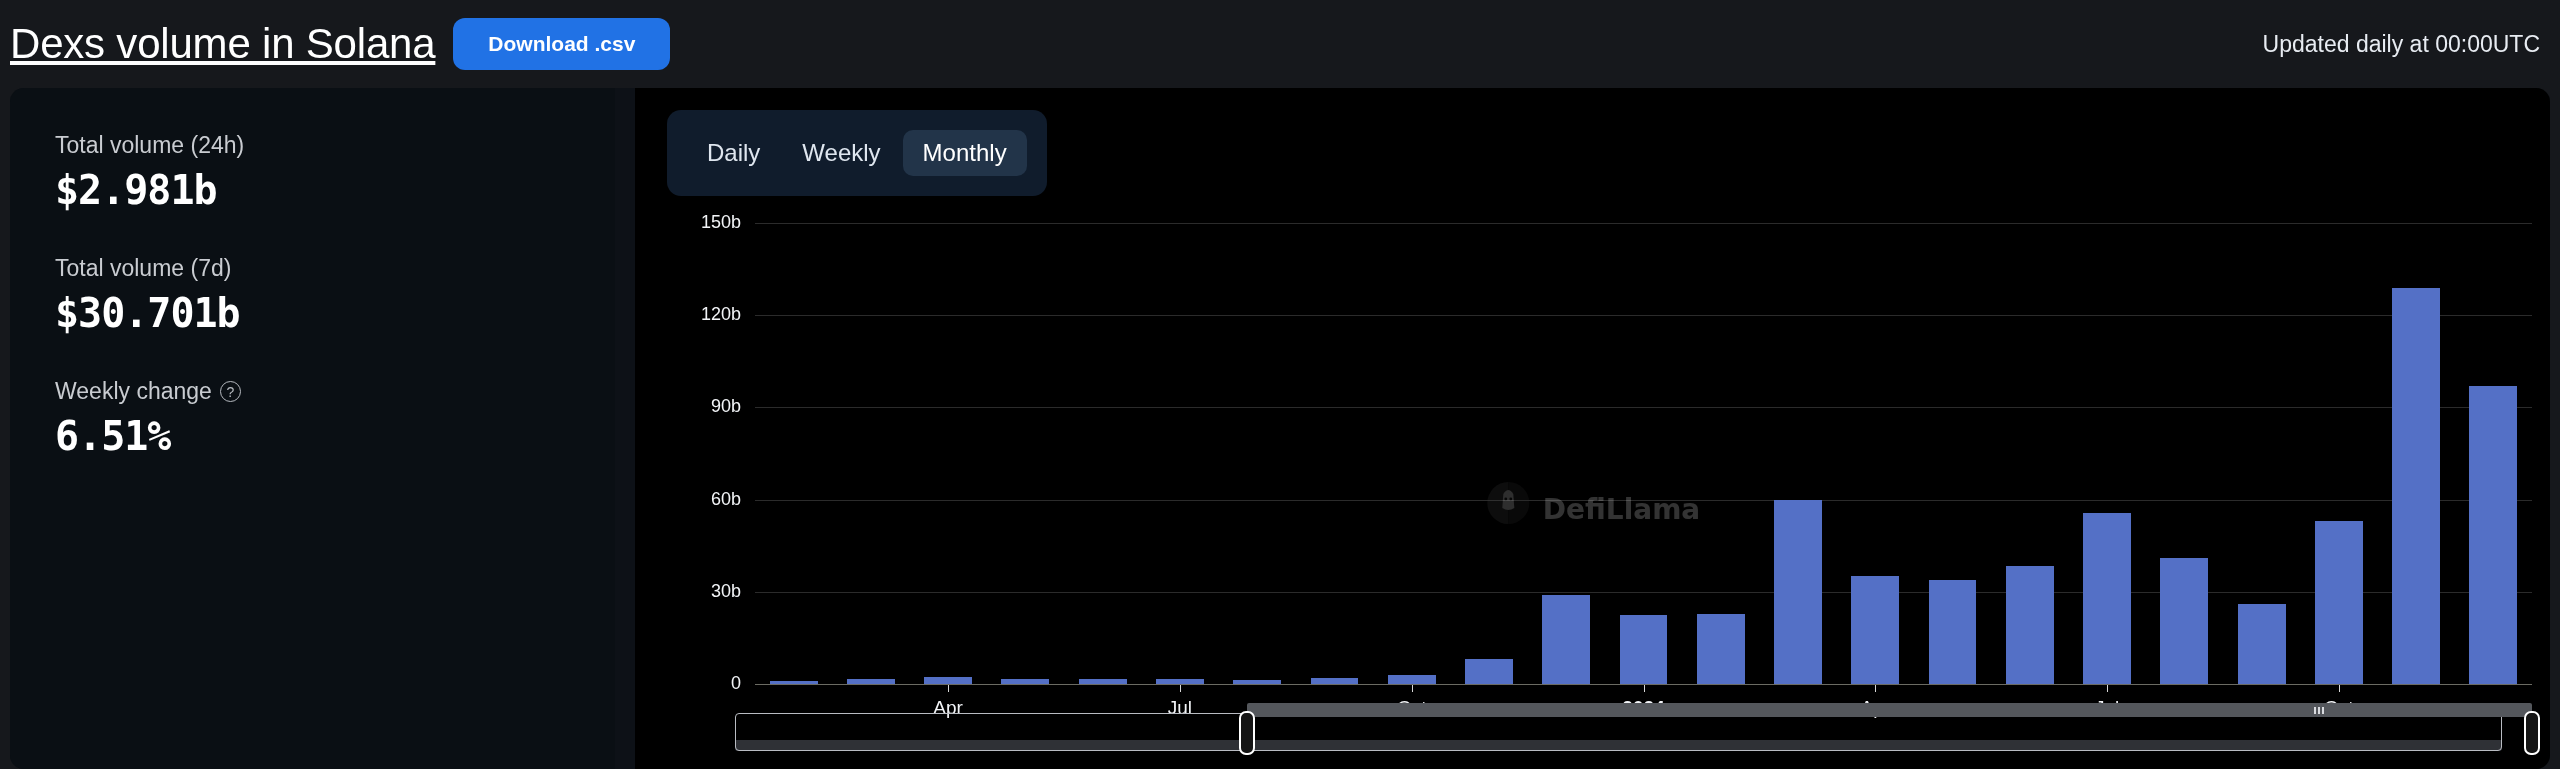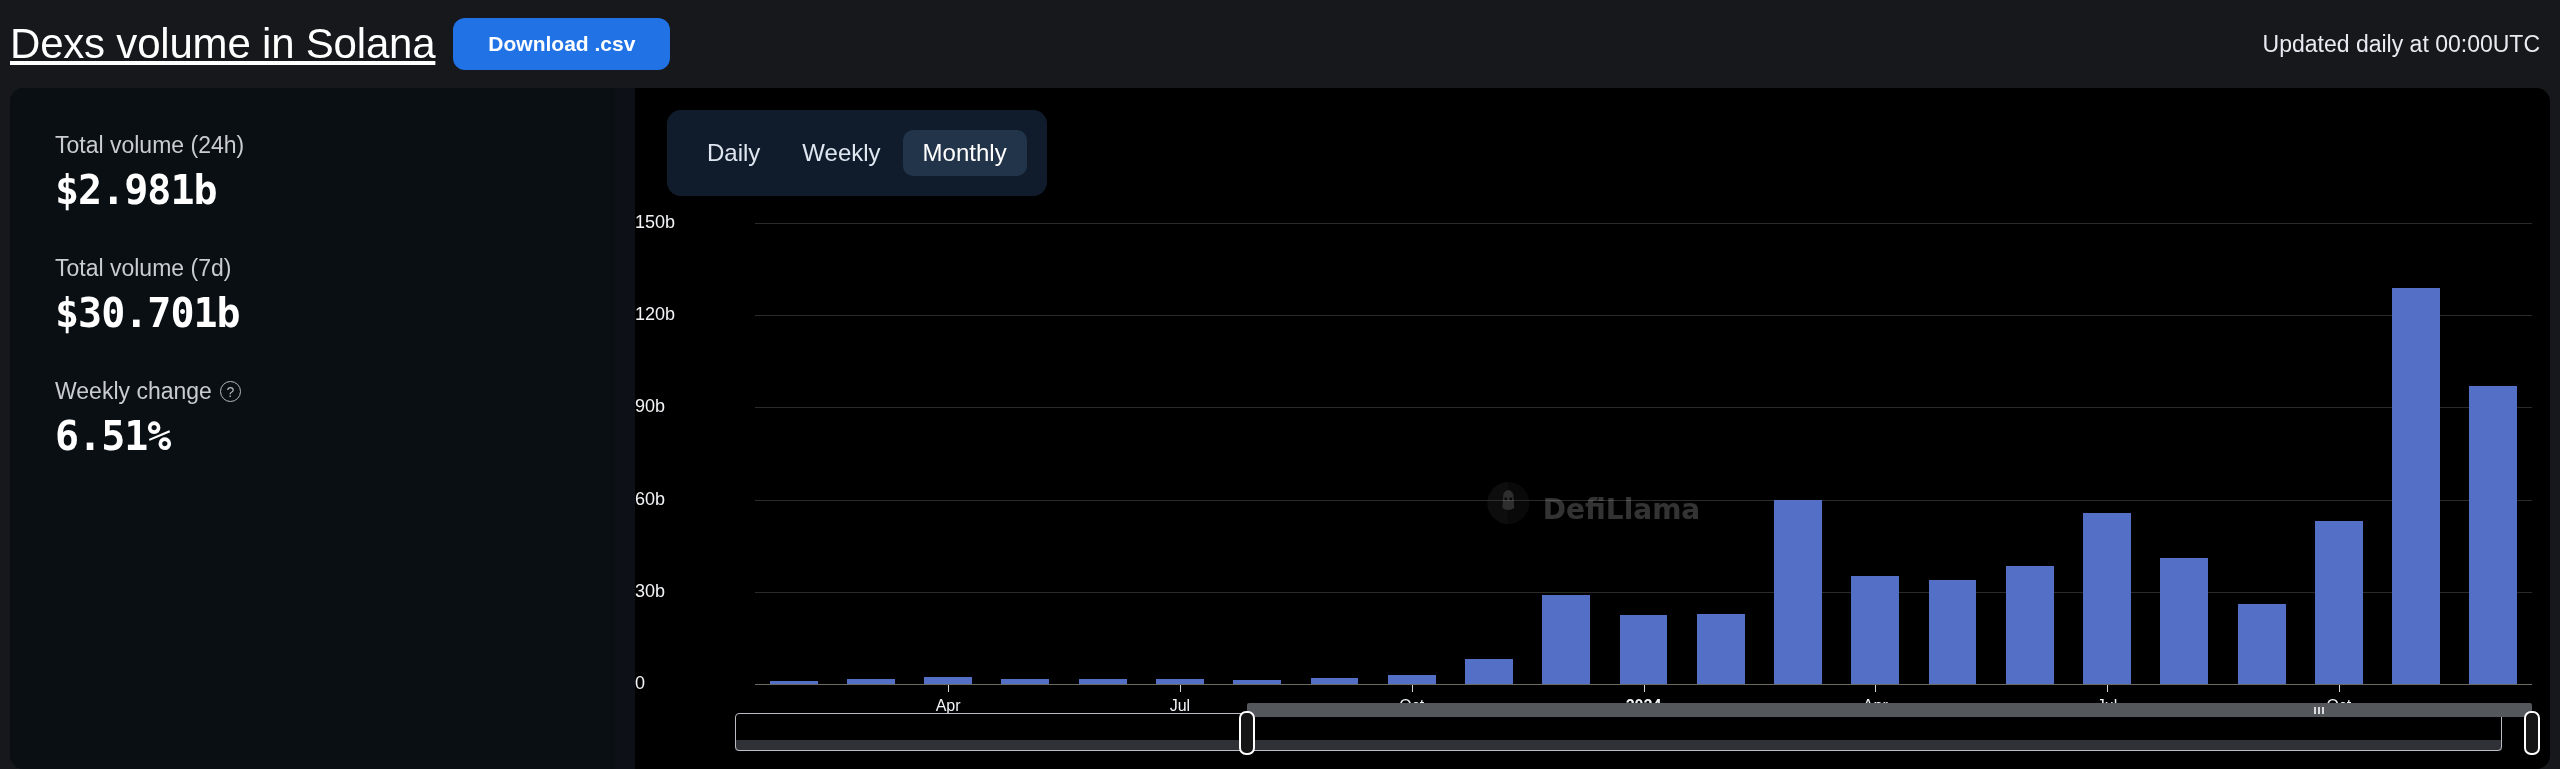--- a/index.html
+++ b/index.html
@@ -145,21 +145,21 @@
   .wm-text {
     font-size: 28px; font-weight: 700; color: #e6e6e6;
     font-family: "DejaVu Sans", sans-serif;
   }
 
   .ylabel {
     position: absolute;
     right: 0;
     font-size: 18px;
     color: #f2f4f7;
-    text-align: left;
+    text-align: right;
     white-space: nowrap;
   }
   .gridline {
     position: absolute;
     height: 1px;
     background: #2b2b2b;
   }
   .axisline {
     position: absolute;
     height: 1px;
@@ -170,21 +170,21 @@
     bottom: 0;
     background: #5470c6;
   }
   .tickmark {
     position: absolute;
     width: 1px; height: 7px;
     background: #d7d7d7;
   }
   .xlabel {
     position: absolute;
-    font-size: 16px;
+    font-size: 19px;
     color: #f2f4f7;
     transform: translateX(-50%);
     white-space: nowrap;
   }
   .xlabel.bold { font-weight: 700; }
 
   
   .brush {
     position: absolute;
     left: 100px; right: 48px;

